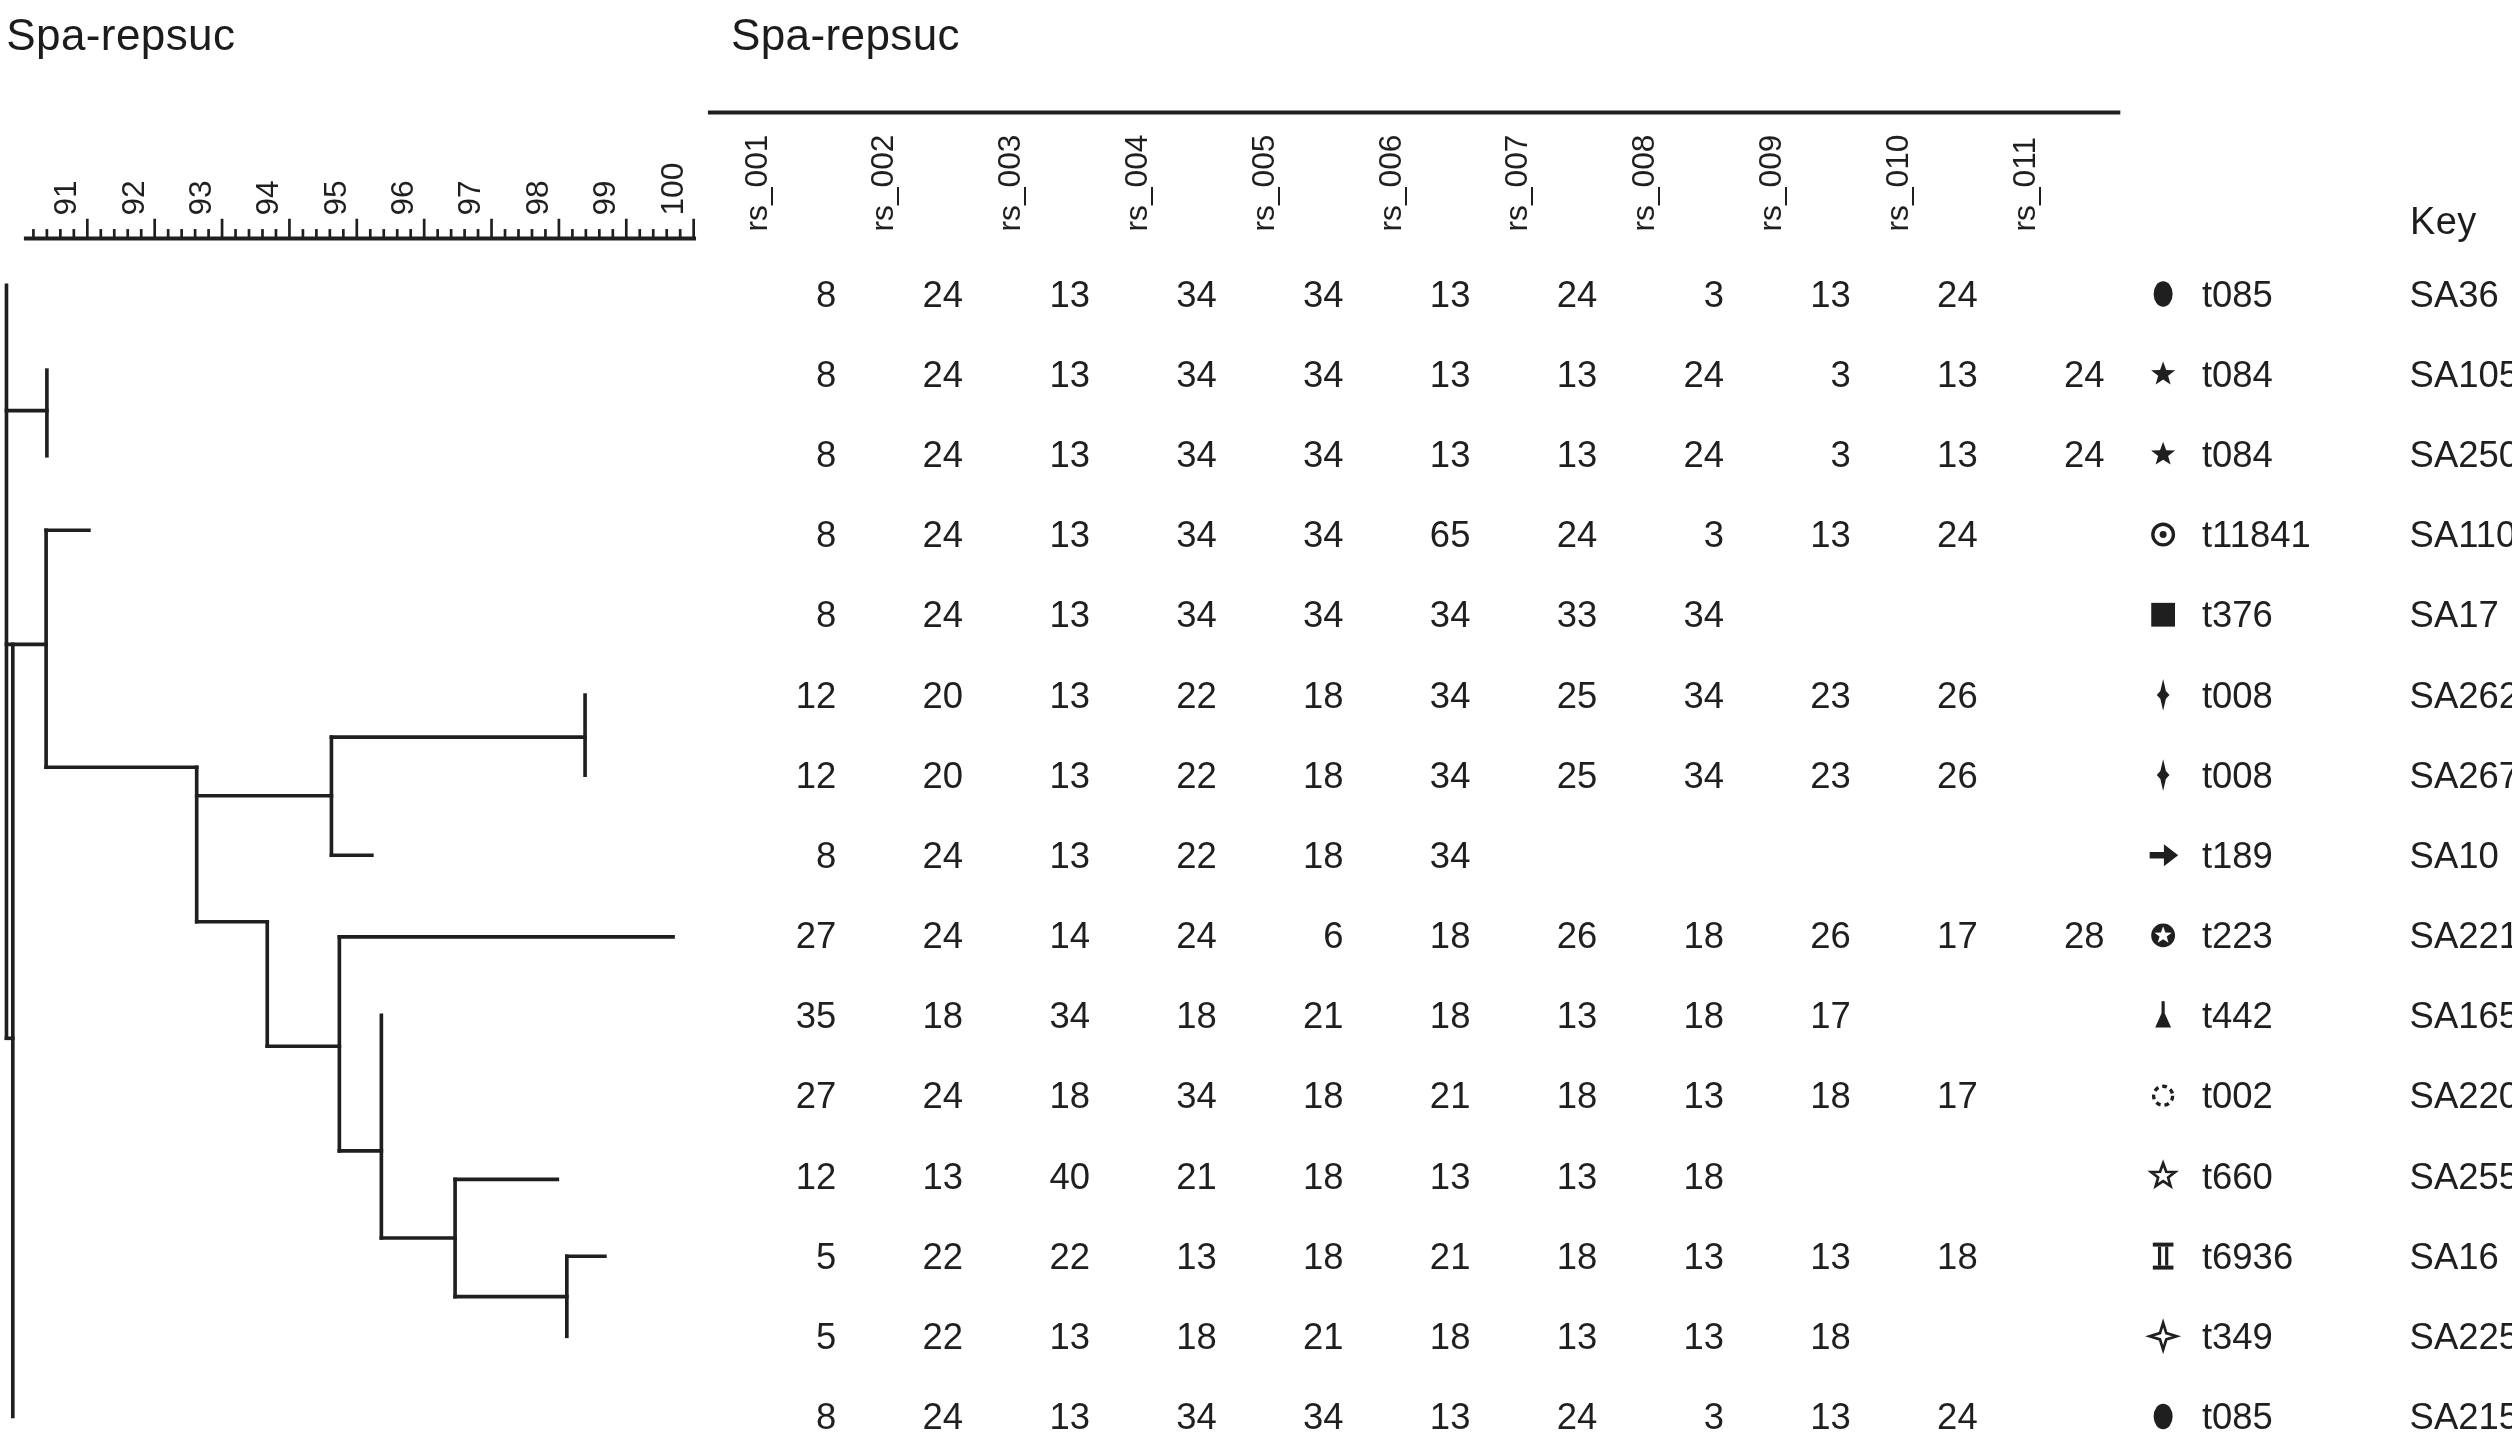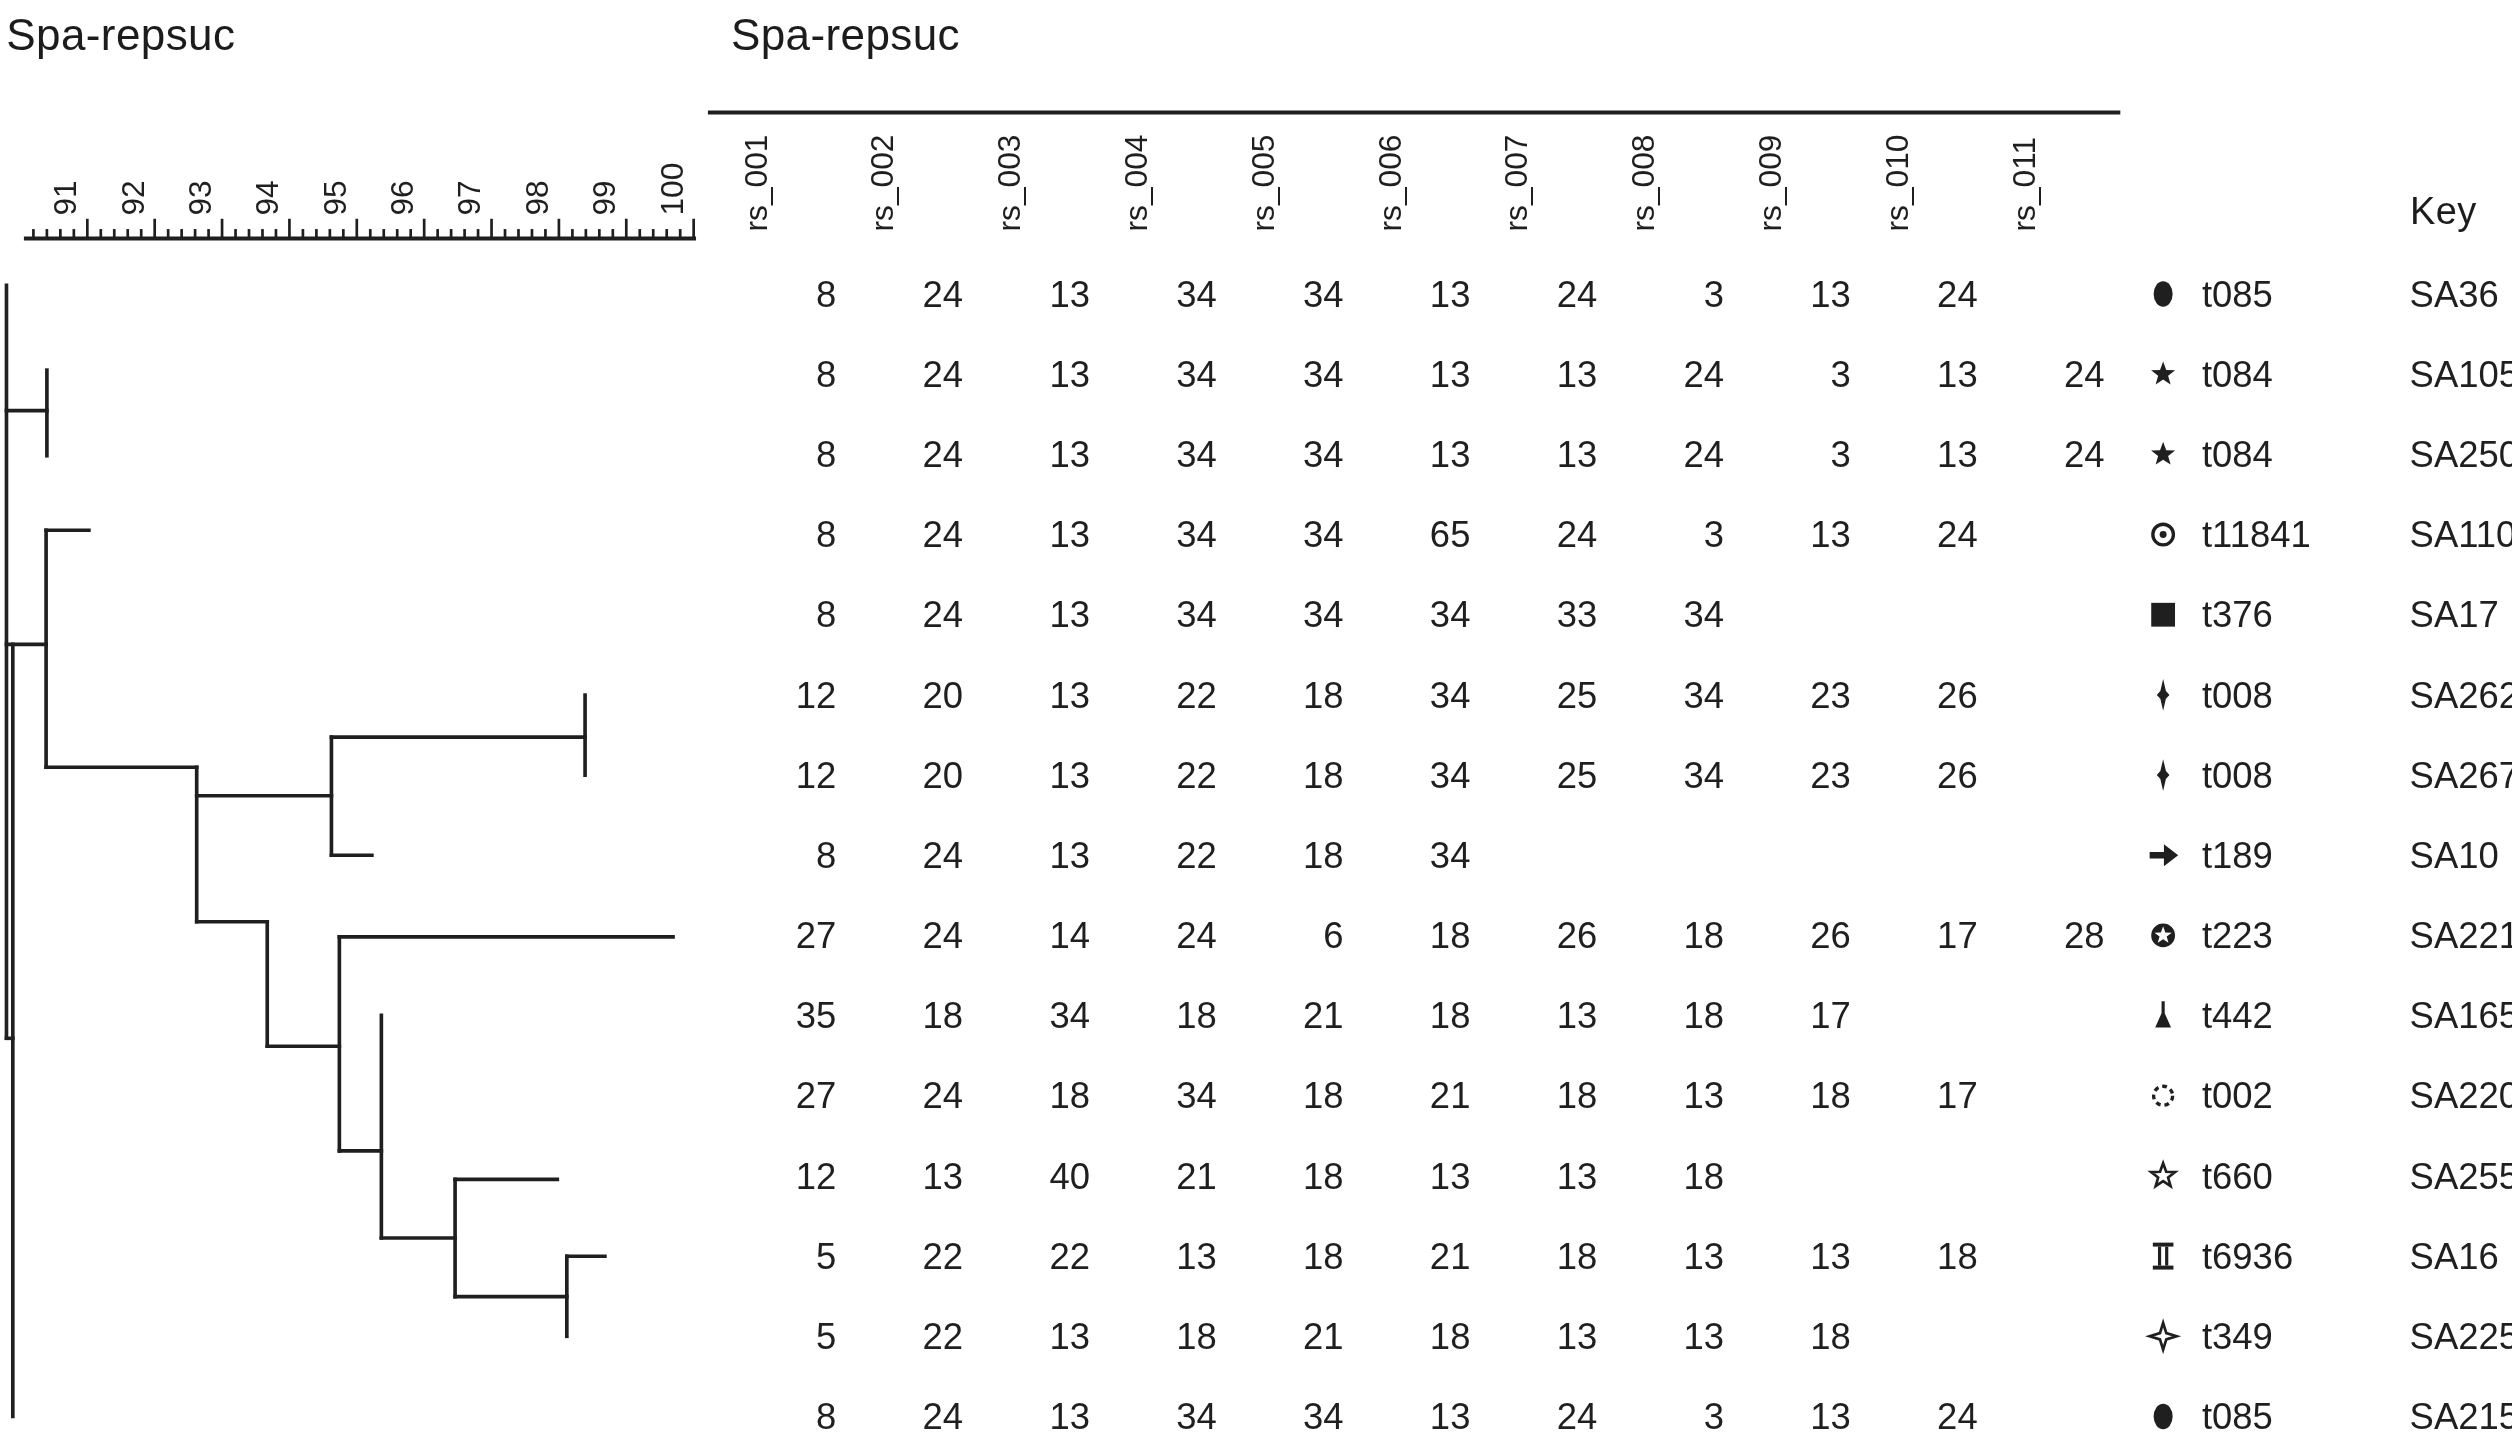--- a/index.html
+++ b/index.html
@@ -1,21 +1,21 @@
 <!DOCTYPE html>
 <html style="font-size:12.7px"><head>
 <meta charset="utf-8">
 <style>
   html,body{margin:0;padding:0;background:#ffffff;}
   #stage{position:relative;width:2512px;height:1456px;background:#ffffff;overflow:hidden;
          font-family:"Liberation Sans", sans-serif;color:#1c1c1c;}
   .title{position:absolute;font-size:44px;letter-spacing:0.4px;color:#1c1c1c;white-space:nowrap;}
   #left-title{left:6.3px;top:9.5px;}
   #table-title{left:731px;top:9.5px;}
-  #key-header{left:2410px;top:190px;font-size:38px;}
+  #key-header{left:2410px;top:200px;font-size:38px;}
   svg text{font-family:"Liberation Sans", sans-serif;}
 </style>
 </head>
 <body>
 
 <div id="stage">
   <div class="title" id="left-title">Spa-repsuc</div>
   <div class="title" id="table-title">Spa-repsuc</div>
   <div class="title" id="key-header">Key</div>
   <svg id="plot" width="2512" height="1456" viewBox="0 0 3169 1837" style="position:absolute;left:0;top:0;">

